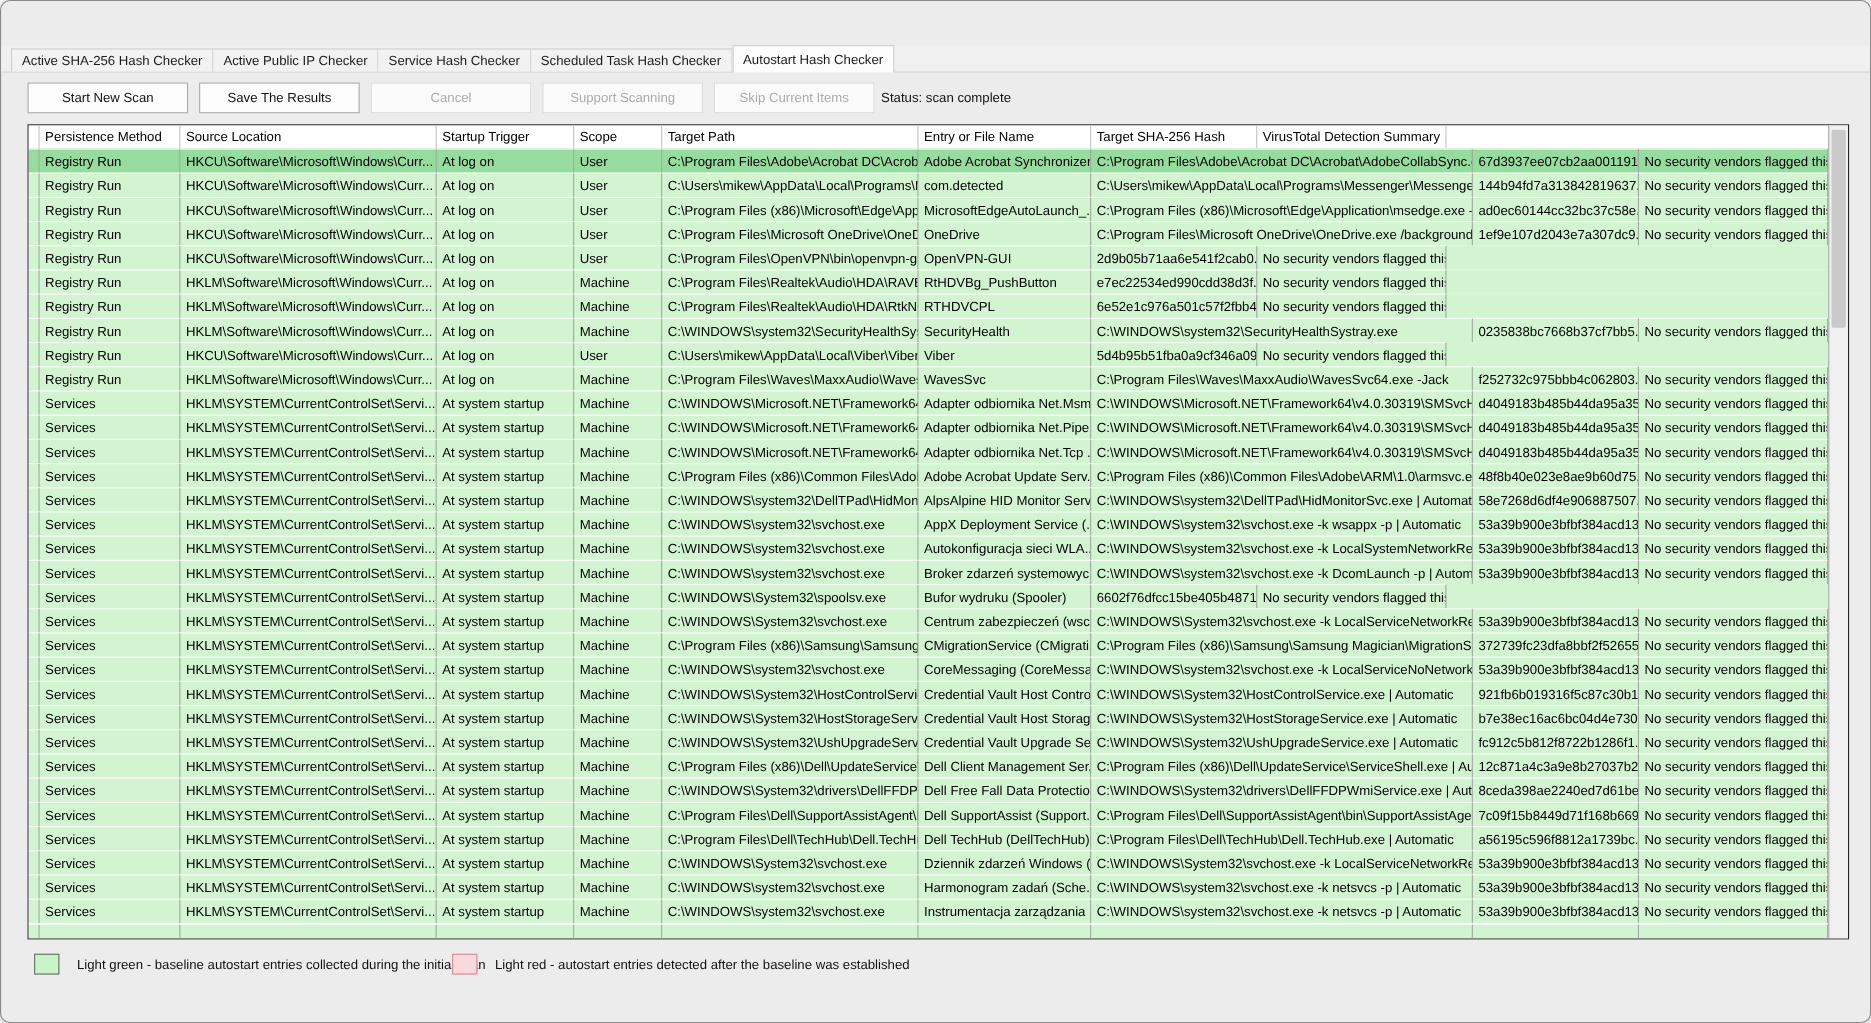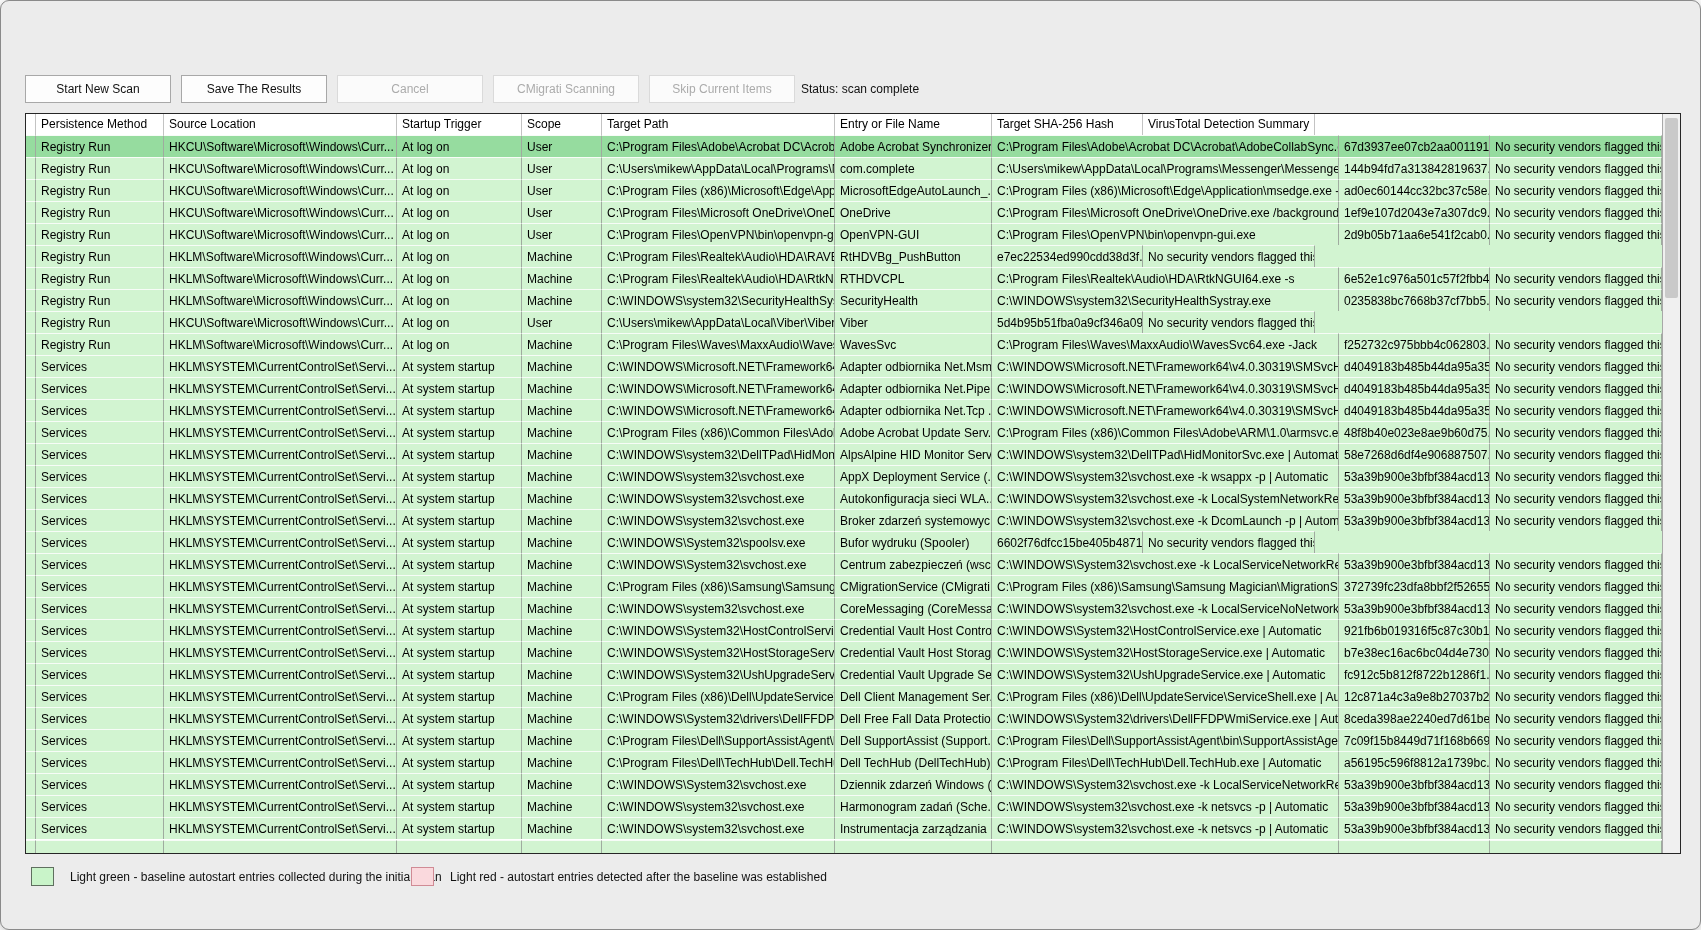--- a/index.html
+++ b/index.html
@@ -44,27 +44,34 @@
   .legend-item { position:absolute; top:866px; display:flex; align-items:center; }
   .legend-swatch { width:23px; height:19px; margin-right:16px; }
   .legend-label { font-size:12px; color:#111; white-space:nowrap; }
 </style>
 </head>
 <body>
 
 <div class="window">
 
 
+  <div class="tabstrip" id="tabstrip">
+      <div class="tab">Active SHA-256 Hash Checker</div>
+      <div class="tab">Active Public IP Checker</div>
+      <div class="tab">Service Hash Checker</div>
+      <div class="tab">Scheduled Task Hash Checker</div>
+      <div class="tab active">Autostart Hash Checker</div>
+    </div>
 
   <div class="toolbar" id="toolbar">
     <span class="status-text">Status: scan complete</span>
   <div class="btn" style="left: 24px;">Start New Scan</div>
       <div class="btn" style="left: 180px;">Save The Results</div>
       <div class="btn disabled" style="left: 336px;">Cancel</div>
-      <div class="btn disabled" style="left: 492px;">CMigrati Scanning</div>
+      <div class="btn disabled" style="left: 492px;">Support Scanning</div>
       <div class="btn disabled" style="left: 648px;">Skip Current Items</div>
     </div>
 
   <div class="grid-outer">
     <div class="grid-main">
       <div class="grid-header" id="grid-header">
           <div class="hcell" style="width: 10px;"></div>
           <div class="hcell" style="width: 128px;">Persistence Method</div>
           <div class="hcell" style="width: 233px;">Source Location</div>
           <div class="hcell" style="width: 125px;">Startup Trigger</div>
@@ -87,21 +94,21 @@
             <div class="cell" style="width: 151px;">67d3937ee07cb2aa001191...</div>
             <div class="cell" style="width: 172px;">No security vendors flagged this ...</div>
           </div>
           <div class="row">
             <div class="cell strip" style="width: 10px;"></div>
             <div class="cell" style="width: 128px;">Registry Run</div>
             <div class="cell" style="width: 233px;">HKCU\Software\Microsoft\Windows\Curr...</div>
             <div class="cell" style="width: 125px;">At log on</div>
             <div class="cell" style="width: 80px;">User</div>
             <div class="cell" style="width: 233px;">C:\Users\mikew\AppData\Local\Programs\M...</div>
-            <div class="cell" style="width: 157px;">com.complete</div>
+            <div class="cell" style="width: 157px;">com.detected</div>
             <div class="cell" style="width: 347px;">C:\Users\mikew\AppData\Local\Programs\Messenger\Messenger.e...</div>
             <div class="cell" style="width: 151px;">144b94fd7a313842819637...</div>
             <div class="cell" style="width: 172px;">No security vendors flagged this ...</div>
           </div>
           <div class="row">
             <div class="cell strip" style="width: 10px;"></div>
             <div class="cell" style="width: 128px;">Registry Run</div>
             <div class="cell" style="width: 233px;">HKCU\Software\Microsoft\Windows\Curr...</div>
             <div class="cell" style="width: 125px;">At log on</div>
             <div class="cell" style="width: 80px;">User</div>
@@ -124,21 +131,20 @@
             <div class="cell" style="width: 172px;">No security vendors flagged this ...</div>
           </div>
           <div class="row">
             <div class="cell strip" style="width: 10px;"></div>
             <div class="cell" style="width: 128px;">Registry Run</div>
             <div class="cell" style="width: 233px;">HKCU\Software\Microsoft\Windows\Curr...</div>
             <div class="cell" style="width: 125px;">At log on</div>
             <div class="cell" style="width: 80px;">User</div>
             <div class="cell" style="width: 233px;">C:\Program Files\OpenVPN\bin\openvpn-gui....</div>
             <div class="cell" style="width: 157px;">OpenVPN-GUI</div>
-            <div class="cell" style="width: 347px;">C:\Program Files\OpenVPN\bin\openvpn-gui.exe</div>
             <div class="cell" style="width: 151px;">2d9b05b71aa6e541f2cab0...</div>
             <div class="cell" style="width: 172px;">No security vendors flagged this ...</div>
           </div>
           <div class="row">
             <div class="cell strip" style="width: 10px;"></div>
             <div class="cell" style="width: 128px;">Registry Run</div>
             <div class="cell" style="width: 233px;">HKLM\Software\Microsoft\Windows\Curr...</div>
             <div class="cell" style="width: 125px;">At log on</div>
             <div class="cell" style="width: 80px;">Machine</div>
             <div class="cell" style="width: 233px;">C:\Program Files\Realtek\Audio\HDA\RAVB...</div>
@@ -147,21 +153,20 @@
             <div class="cell" style="width: 172px;">No security vendors flagged this ...</div>
           </div>
           <div class="row">
             <div class="cell strip" style="width: 10px;"></div>
             <div class="cell" style="width: 128px;">Registry Run</div>
             <div class="cell" style="width: 233px;">HKLM\Software\Microsoft\Windows\Curr...</div>
             <div class="cell" style="width: 125px;">At log on</div>
             <div class="cell" style="width: 80px;">Machine</div>
             <div class="cell" style="width: 233px;">C:\Program Files\Realtek\Audio\HDA\RtkNG...</div>
             <div class="cell" style="width: 157px;">RTHDVCPL</div>
-            <div class="cell" style="width: 347px;">C:\Program Files\Realtek\Audio\HDA\RtkNGUI64.exe -s</div>
             <div class="cell" style="width: 151px;">6e52e1c976a501c57f2fbb4...</div>
             <div class="cell" style="width: 172px;">No security vendors flagged this ...</div>
           </div>
           <div class="row">
             <div class="cell strip" style="width: 10px;"></div>
             <div class="cell" style="width: 128px;">Registry Run</div>
             <div class="cell" style="width: 233px;">HKLM\Software\Microsoft\Windows\Curr...</div>
             <div class="cell" style="width: 125px;">At log on</div>
             <div class="cell" style="width: 80px;">Machine</div>
             <div class="cell" style="width: 233px;">C:\WINDOWS\system32\SecurityHealthSystr...</div>

